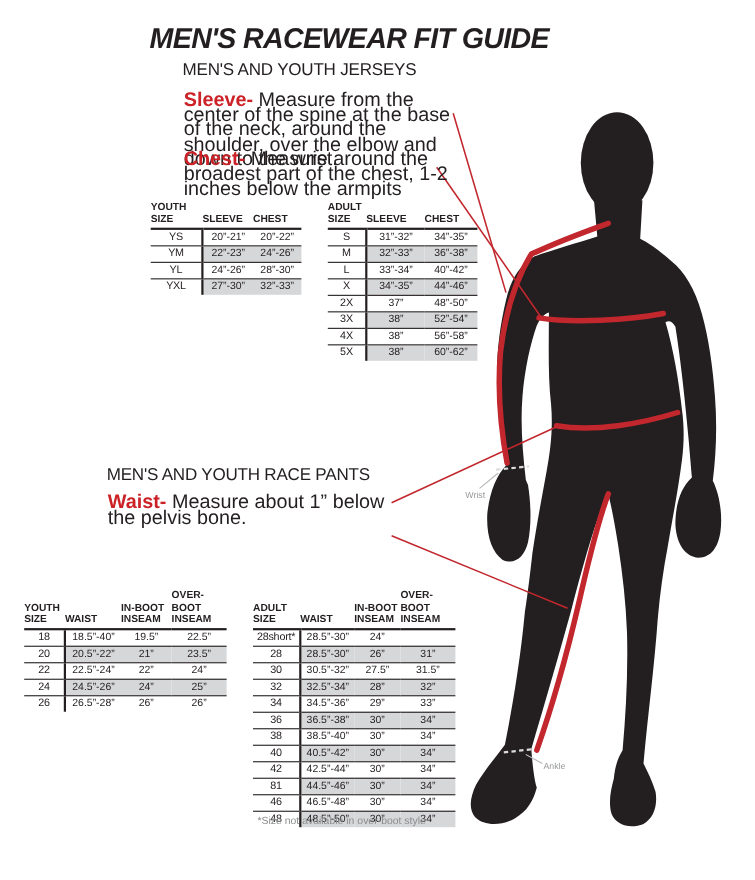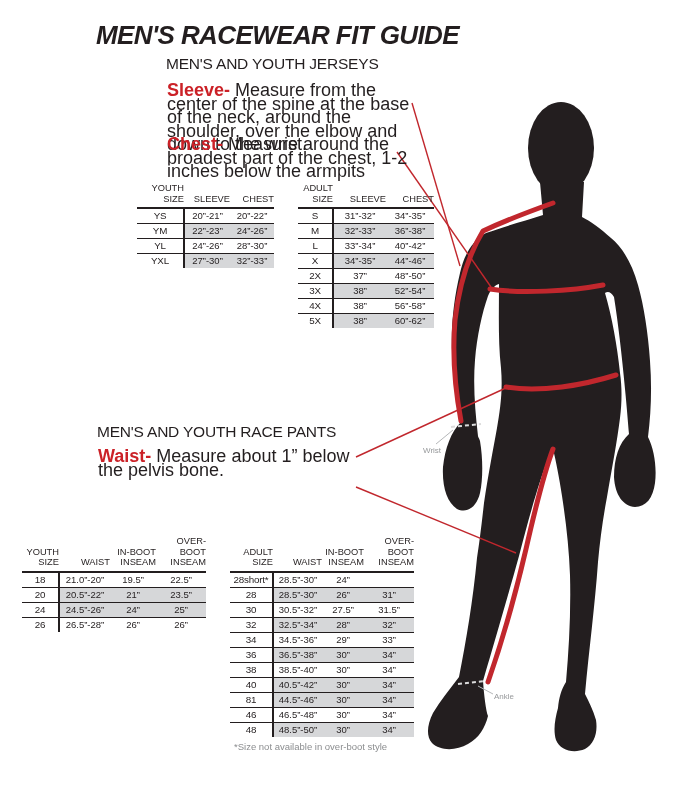--- a/index.html
+++ b/index.html
@@ -10,28 +10,28 @@
     --label-gray:#97999b;
     --footnote-gray:#8b8d8f;
   }
   html,body{margin:0;padding:0;background:#fff;}
   #canvas{
     position:relative;width:686px;height:800px;overflow:hidden;background:#fff;
     font-family:"Liberation Sans", sans-serif;color:var(--ink);
   }
   #figure-svg{position:absolute;left:0;top:0;z-index:0;}
   .abs{position:absolute;z-index:1;}
-  .page-title{font-size:26px;font-weight:bold;font-style:italic;letter-spacing:-0.6px;color:var(--ink);}
+  .page-title{font-size:26px;font-weight:bold;font-style:italic;letter-spacing:-0.6px;color:var(--ink);margin-left:40px;}
   .section-heading{font-size:15.5px;font-weight:normal;letter-spacing:-0.2px;color:var(--ink);}
   .para{font-size:18px;line-height:13.6px;color:var(--ink);}
   .red-term{color:var(--accent-red);font-weight:bold;}
   .footnote{font-size:9.5px;color:var(--footnote-gray);text-align:center;}
   table.fit{border-collapse:collapse;table-layout:fixed;}
   table.fit th{
-    font-size:9.3px;font-weight:normal;text-align:right;vertical-align:bottom;
+    font-size:9.3px;font-weight:bold;text-align:left;vertical-align:bottom;
     white-space:pre-line;line-height:10.5px;padding:0 0 3px 0;
     border-bottom:2px solid var(--ink);
   }
   table.fit td{
     font-size:9.5px;text-align:center;height:14px;line-height:14px;padding:0;
     white-space:nowrap;overflow:visible;
   }
   table.fit td:first-child{font-weight:normal;font-size:9.8px;letter-spacing:-0.2px;border-right:2px solid var(--ink);}
   table.fit tbody tr + tr td{border-top:1px solid var(--ink);}
   table.fit tbody tr.shade td:not(:first-child){background:var(--row-shade);}
@@ -249,29 +249,35 @@
           <th>WAIST</th>
           <th>IN-BOOT
 INSEAM</th>
           <th>OVER-BOOT
 INSEAM</th>
         </tr>
       </thead>
       <tbody>
         <tr>
           <td>18</td>
-          <td>21.0”-20”</td>
+          <td>18.5”-40”</td>
           <td>19.5”</td>
           <td>22.5”</td>
         </tr>
         <tr class="shade">
           <td>20</td>
           <td>20.5”-22”</td>
           <td>21”</td>
           <td>23.5”</td>
+        </tr>
+        <tr>
+          <td>22</td>
+          <td>22.5”-24”</td>
+          <td>22”</td>
+          <td>24”</td>
         </tr>
         <tr class="shade">
           <td>24</td>
           <td>24.5”-26”</td>
           <td>24”</td>
           <td>25”</td>
         </tr>
         <tr>
           <td>26</td>
           <td>26.5”-28”</td>
@@ -335,20 +341,26 @@
           <td>38.5”-40”</td>
           <td>30”</td>
           <td>34”</td>
         </tr>
         <tr class="shade">
           <td>40</td>
           <td>40.5”-42”</td>
           <td>30”</td>
           <td>34”</td>
         </tr>
+        <tr>
+          <td>42</td>
+          <td>42.5”-44”</td>
+          <td>30”</td>
+          <td>34”</td>
+        </tr>
         <tr class="shade">
           <td>81</td>
           <td>44.5”-46”</td>
           <td>30”</td>
           <td>34”</td>
         </tr>
         <tr>
           <td>46</td>
           <td>46.5”-48”</td>
           <td>30”</td>

